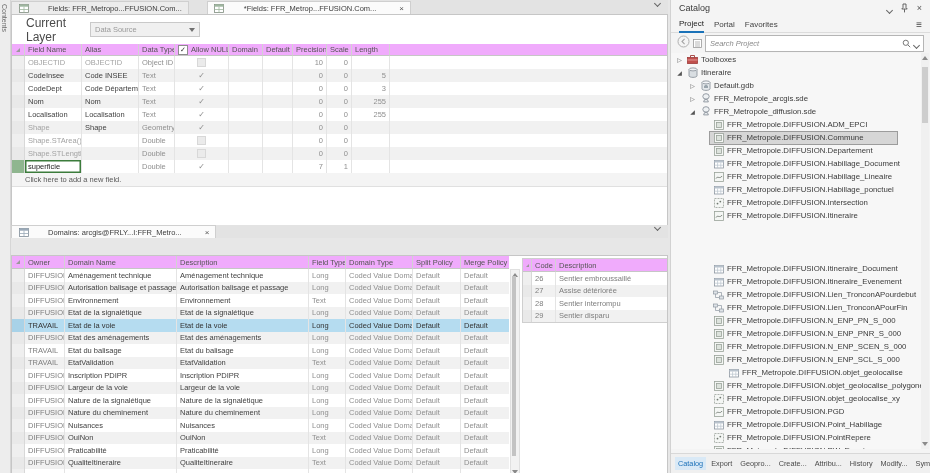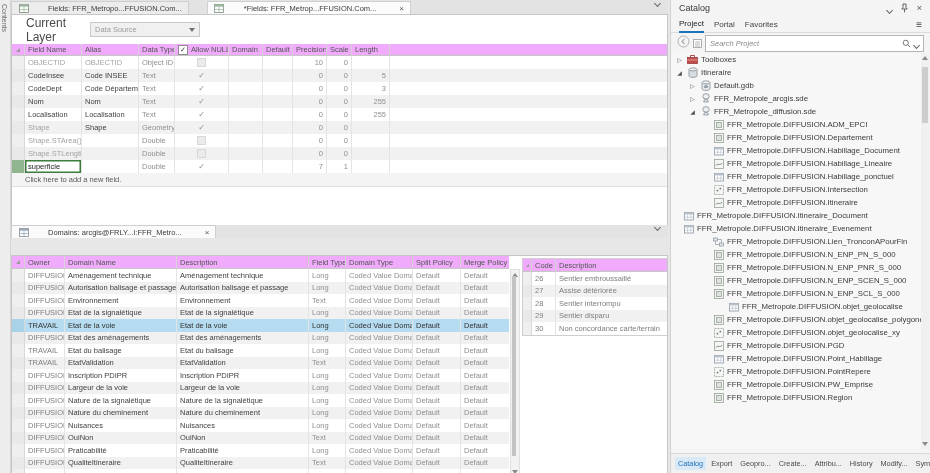--- a/index.html
+++ b/index.html
@@ -535,25 +535,20 @@
         <div class="grow drow">
           <div class="cell cc0 handle"></div>
           <div class="cell cc1 dim2">28</div>
           <div class="cell cc2 dim2">Sentier interrompu</div>
         </div>
         <div class="grow drow stripe">
           <div class="cell cc0 handle"></div>
           <div class="cell cc1 dim2">29</div>
           <div class="cell cc2 dim2">Sentier disparu</div>
         </div>
-        <div class="grow drow">
-          <div class="cell cc0 handle"></div>
-          <div class="cell cc1 dim2">30</div>
-          <div class="cell cc2 dim2">Non concordance carte/terrain</div>
-        </div>
       </div>
   </div>
 </div>
 
 <div class="abs catalog">
   <div class="cat-title">
     <span class="t">Catalog</span>
     <span class="cat-icons">
       <span><span class="chev"></span></span>
       <span><svg width="9" height="10">
@@ -659,20 +654,32 @@
             <svg width="10" height="10">
               <rect x="0.5" y="0.5" width="9" height="9" fill="#f4f6f4" stroke="#9aa29a" stroke-width="0.8"></rect>
               <rect x="2.5" y="2.5" width="5" height="5" fill="#dde3dd" stroke="#9aa29a" stroke-width="0.8"></rect>
             </svg>
           </span>
           <span class="ttext">FFR_Metropole.DIFFUSION.ADM_EPCI</span>
         </span>
       </div>
       <div class="titem" style="padding-left: 30px;">
         <span class="tarrow"></span>
+        <span class="tlab tsel">
+          <span class="ticon">
+            <svg width="10" height="10">
+              <rect x="0.5" y="0.5" width="9" height="9" fill="#f4f6f4" stroke="#9aa29a" stroke-width="0.8"></rect>
+              <rect x="2.5" y="2.5" width="5" height="5" fill="#dde3dd" stroke="#9aa29a" stroke-width="0.8"></rect>
+            </svg>
+          </span>
+          <span class="ttext">FFR_Metropole.DIFFUSION.Commune</span>
+        </span>
+      </div>
+      <div class="titem" style="padding-left: 30px;">
+        <span class="tarrow"></span>
         <span class="tlab">
           <span class="ticon">
             <svg width="10" height="10">
               <rect x="0.5" y="0.5" width="9" height="9" fill="#f4f6f4" stroke="#9aa29a" stroke-width="0.8"></rect>
               <rect x="2.5" y="2.5" width="5" height="5" fill="#dde3dd" stroke="#9aa29a" stroke-width="0.8"></rect>
             </svg>
           </span>
           <span class="ttext">FFR_Metropole.DIFFUSION.Departement</span>
         </span>
       </div>
@@ -736,48 +743,61 @@
         <span class="tlab">
           <span class="ticon">
             <svg width="10" height="10">
               <rect x="0.5" y="0.5" width="9" height="9" fill="#f4f6f4" stroke="#9aa29a" stroke-width="0.8"></rect>
               <path d="M2 6.5 C3.5 3.5, 6 7.5, 8 4" fill="none" stroke="#747c74" stroke-width="0.9"></path>
             </svg>
           </span>
           <span class="ttext">FFR_Metropole.DIFFUSION.Itineraire</span>
         </span>
       </div>
-      <div class="titem" style="">
+      <div class="titem" style="padding-left: 30px; margin-top: 40px;">
         <span class="tarrow"></span>
         <span class="tlab">
           <span class="ticon">
             <svg width="10" height="10">
               <rect x="0.5" y="1.5" width="9" height="7.5" fill="#fff" stroke="#8d96a0" stroke-width="0.8"></rect>
               <rect x="0.5" y="1.5" width="9" height="2" fill="#b9c3cd"></rect>
               <line x1="3.6" y1="3.5" x2="3.6" y2="9" stroke="#b9c3cd" stroke-width="0.7"></line>
               <line x1="6.8" y1="3.5" x2="6.8" y2="9" stroke="#b9c3cd" stroke-width="0.7"></line>
               <line x1="0.5" y1="6.2" x2="9.5" y2="6.2" stroke="#b9c3cd" stroke-width="0.7"></line>
             </svg>
           </span>
           <span class="ttext">FFR_Metropole.DIFFUSION.Itineraire_Document</span>
         </span>
       </div>
-      <div class="titem" style="">
+      <div class="titem" style="padding-left: 30px;">
         <span class="tarrow"></span>
         <span class="tlab">
           <span class="ticon">
             <svg width="10" height="10">
               <rect x="0.5" y="1.5" width="9" height="7.5" fill="#fff" stroke="#8d96a0" stroke-width="0.8"></rect>
               <rect x="0.5" y="1.5" width="9" height="2" fill="#b9c3cd"></rect>
               <line x1="3.6" y1="3.5" x2="3.6" y2="9" stroke="#b9c3cd" stroke-width="0.7"></line>
               <line x1="6.8" y1="3.5" x2="6.8" y2="9" stroke="#b9c3cd" stroke-width="0.7"></line>
               <line x1="0.5" y1="6.2" x2="9.5" y2="6.2" stroke="#b9c3cd" stroke-width="0.7"></line>
             </svg>
           </span>
           <span class="ttext">FFR_Metropole.DIFFUSION.Itineraire_Evenement</span>
+        </span>
+      </div>
+      <div class="titem" style="padding-left: 30px;">
+        <span class="tarrow"></span>
+        <span class="tlab">
+          <span class="ticon">
+            <svg width="11" height="10">
+              <rect x="0.5" y="1" width="4" height="3" fill="#dfe4e8" stroke="#8d96a0" stroke-width="0.7"></rect>
+              <rect x="6.5" y="6" width="4" height="3" fill="#dfe4e8" stroke="#8d96a0" stroke-width="0.7"></rect>
+              <path d="M2.5 4v3.5h3.5 M8.5 6V2.5H5" fill="none" stroke="#8d96a0" stroke-width="0.7"></path>
+            </svg>
+          </span>
+          <span class="ttext">FFR_Metropole.DIFFUSION.Lien_TronconAPourdebut</span>
         </span>
       </div>
       <div class="titem" style="padding-left: 30px;">
         <span class="tarrow"></span>
         <span class="tlab">
           <span class="ticon">
             <svg width="11" height="10">
               <rect x="0.5" y="1" width="4" height="3" fill="#dfe4e8" stroke="#8d96a0" stroke-width="0.7"></rect>
               <rect x="6.5" y="6" width="4" height="3" fill="#dfe4e8" stroke="#8d96a0" stroke-width="0.7"></rect>
               <path d="M2.5 4v3.5h3.5 M8.5 6V2.5H5" fill="none" stroke="#8d96a0" stroke-width="0.7"></path>

